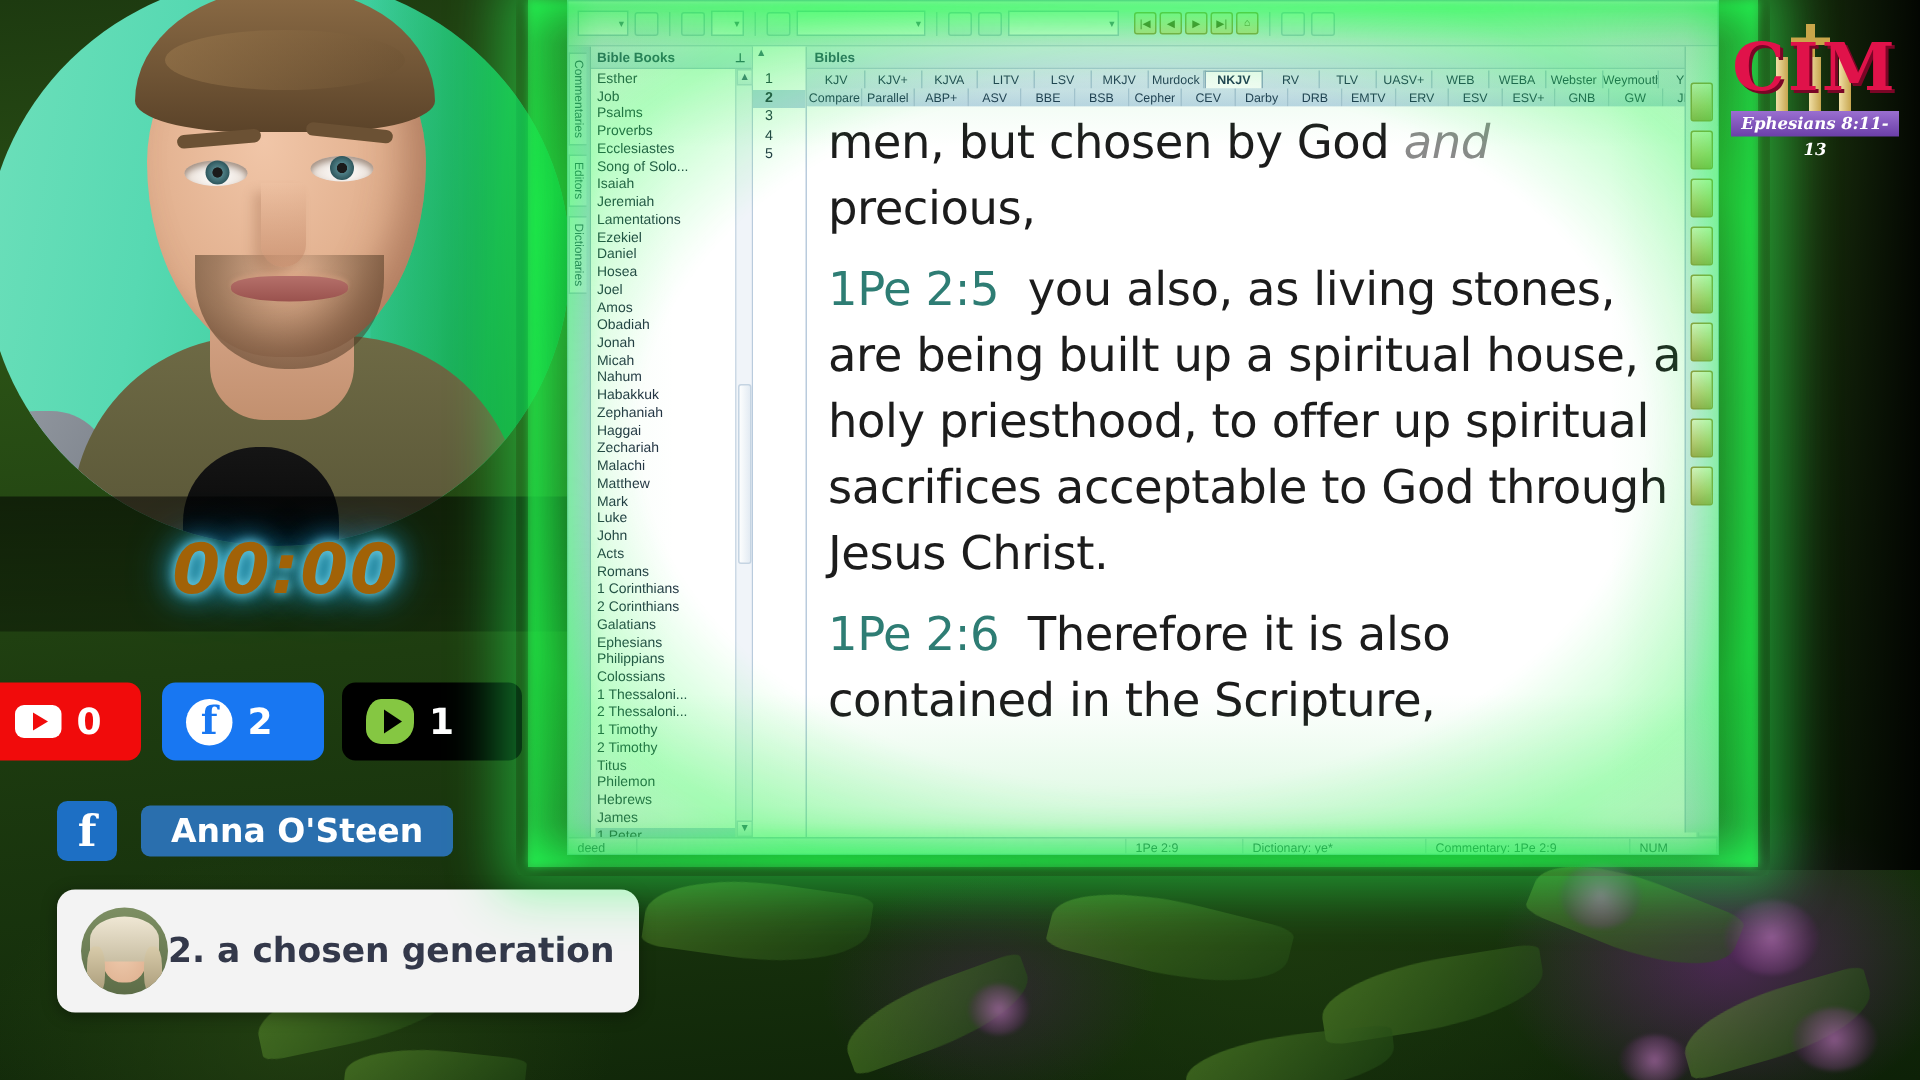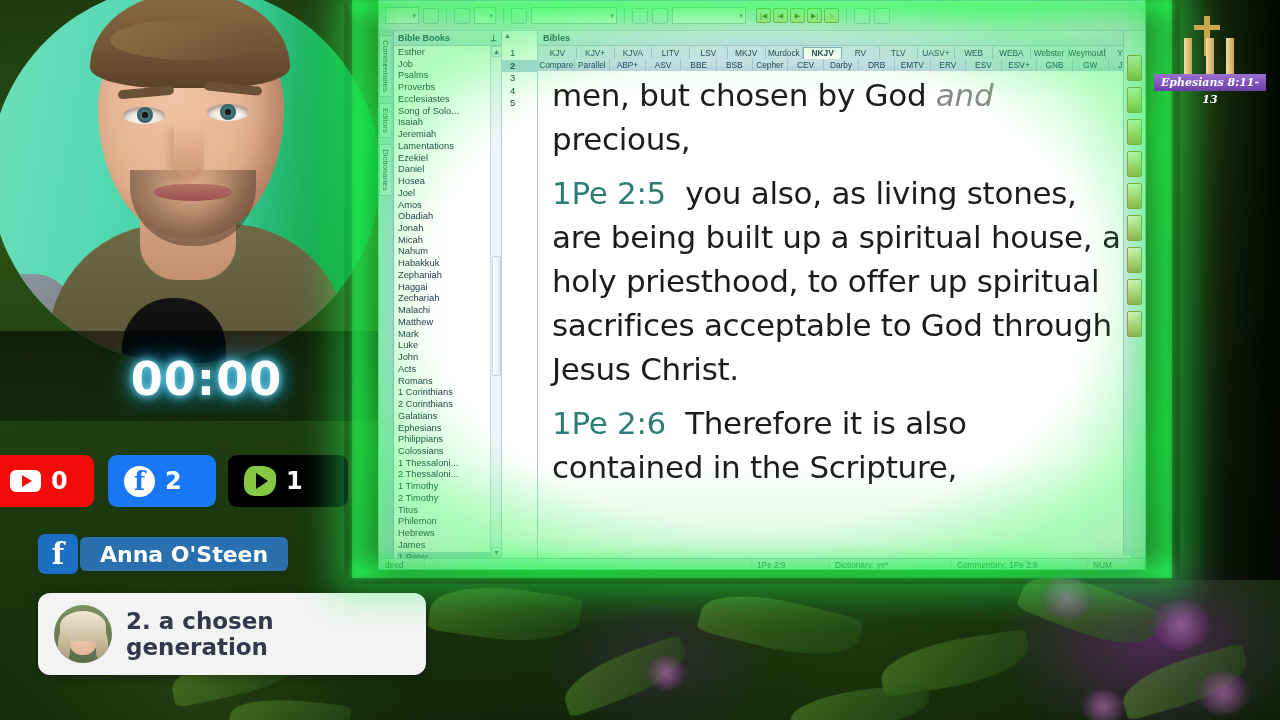--- a/index.html
+++ b/index.html
@@ -288,24 +288,25 @@
   .mic { position:absolute; left:132px; bottom:-44px; width:104px; height:110px;
          border-radius: 50px 50px 18px 18px; background: linear-gradient(180deg,#151515,#000); }
 
   .cam-bar {
     position:absolute; left:0; top:331px; width:381px; height:90px;
     background: linear-gradient(180deg, rgba(0,0,0,.55), rgba(0,0,0,.35));
   }
 
   
   .timer {
-    position:absolute; left:16px; top:352px; width:381px;
+    position:absolute; left:0; top:352px; width:381px;
     text-align:center; font-size:46px; font-weight:bold; letter-spacing:1px;
-    color:#ffffff; font-family:"DejaVu Sans", sans-serif;
+    color:#a16207; font-family:"DejaVu Sans", sans-serif;
     text-shadow: 0 0 8px #7de6ff, 0 0 18px #2bb7ea, 0 0 30px #1287b8;
+    font-style: italic;
   }
 
   
   .socials { position:absolute; left:0; top:455px; width:340px; height:52px; }
   .chip {
     position:absolute; top:0; height:52px; border-radius:9px;
     display:flex; align-items:center; gap:10px; padding:0 16px;
     color:#fff; font-size:24px; font-weight:bold;
     font-family:"DejaVu Sans", sans-serif;
   }
@@ -324,29 +325,29 @@
   .rm-icon::after{content:""; border-left:12px solid #000; border-top:8px solid transparent; border-bottom:8px solid transparent; margin-left:4px;}
 
   
   .name-banner { position:absolute; left:38px; top:534px; display:flex; align-items:center; }
   .nb-fb {
     width:40px;height:40px;background:#1d6fc4;border-radius:7px;color:#fff;
     display:flex;align-items:center;justify-content:center;font-size:29px;font-weight:bold;
     font-family:"DejaVu Serif", serif;
   }
   .nb-name {
-    margin-left:2px; height:34px; background:#2a6fae; border-radius:6px;
+    margin-left:16px; height:34px; background:#2a6fae; border-radius:6px;
     color:#fff; font-size:22px; font-weight:bold; display:flex; align-items:center;
     padding:0 20px; font-family:"DejaVu Sans", sans-serif;
   }
 
   
   .chat-bubble {
     position:absolute; left:38px; top:593px; width:388px; height:82px;
-    background:#f3f3f3; border-radius:12px; display:flex; align-items:center; gap:14px;
+    background:#f3f3f3; border-radius:12px; display:flex; align-items:center; 
     padding:0 16px; box-shadow: 0 2px 10px rgba(0,0,0,.35);
   }
   .cb-avatar {
     width:58px;height:58px;border-radius:50%;overflow:hidden; flex:none;
     background: linear-gradient(180deg,#7d8f63,#5d6d48); position:relative;
   }
   .cb-face { position:absolute; left:14px; top:14px; width:30px; height:36px; border-radius:50% 50% 45% 45%;
     background: radial-gradient(ellipse at 45% 35%, #f0cdb0, #ddae8d);}
   .cb-hair { position:absolute; left:6px; top:6px; width:46px; height:30px; border-radius:50% 50% 20% 20%;
     background: linear-gradient(180deg,#efe7d4,#c9bfa4);}
@@ -667,16 +668,17 @@
   <div class="share-glow"></div>
   <div class="share-glow2"></div>
 
   <div class="cim">
     <div class="cim-cross"></div>
     <div class="cim-pillars">
       <i style="left:16px"></i>
         <i style="left:38px"></i>
         <i style="left:58px"></i>
     </div>
+    <div class="cim-text">CIM</div>
     <div class="cim-verse">Ephesians 8:11-13</div>
   </div>
 
 </div>
 
 </body></html>

